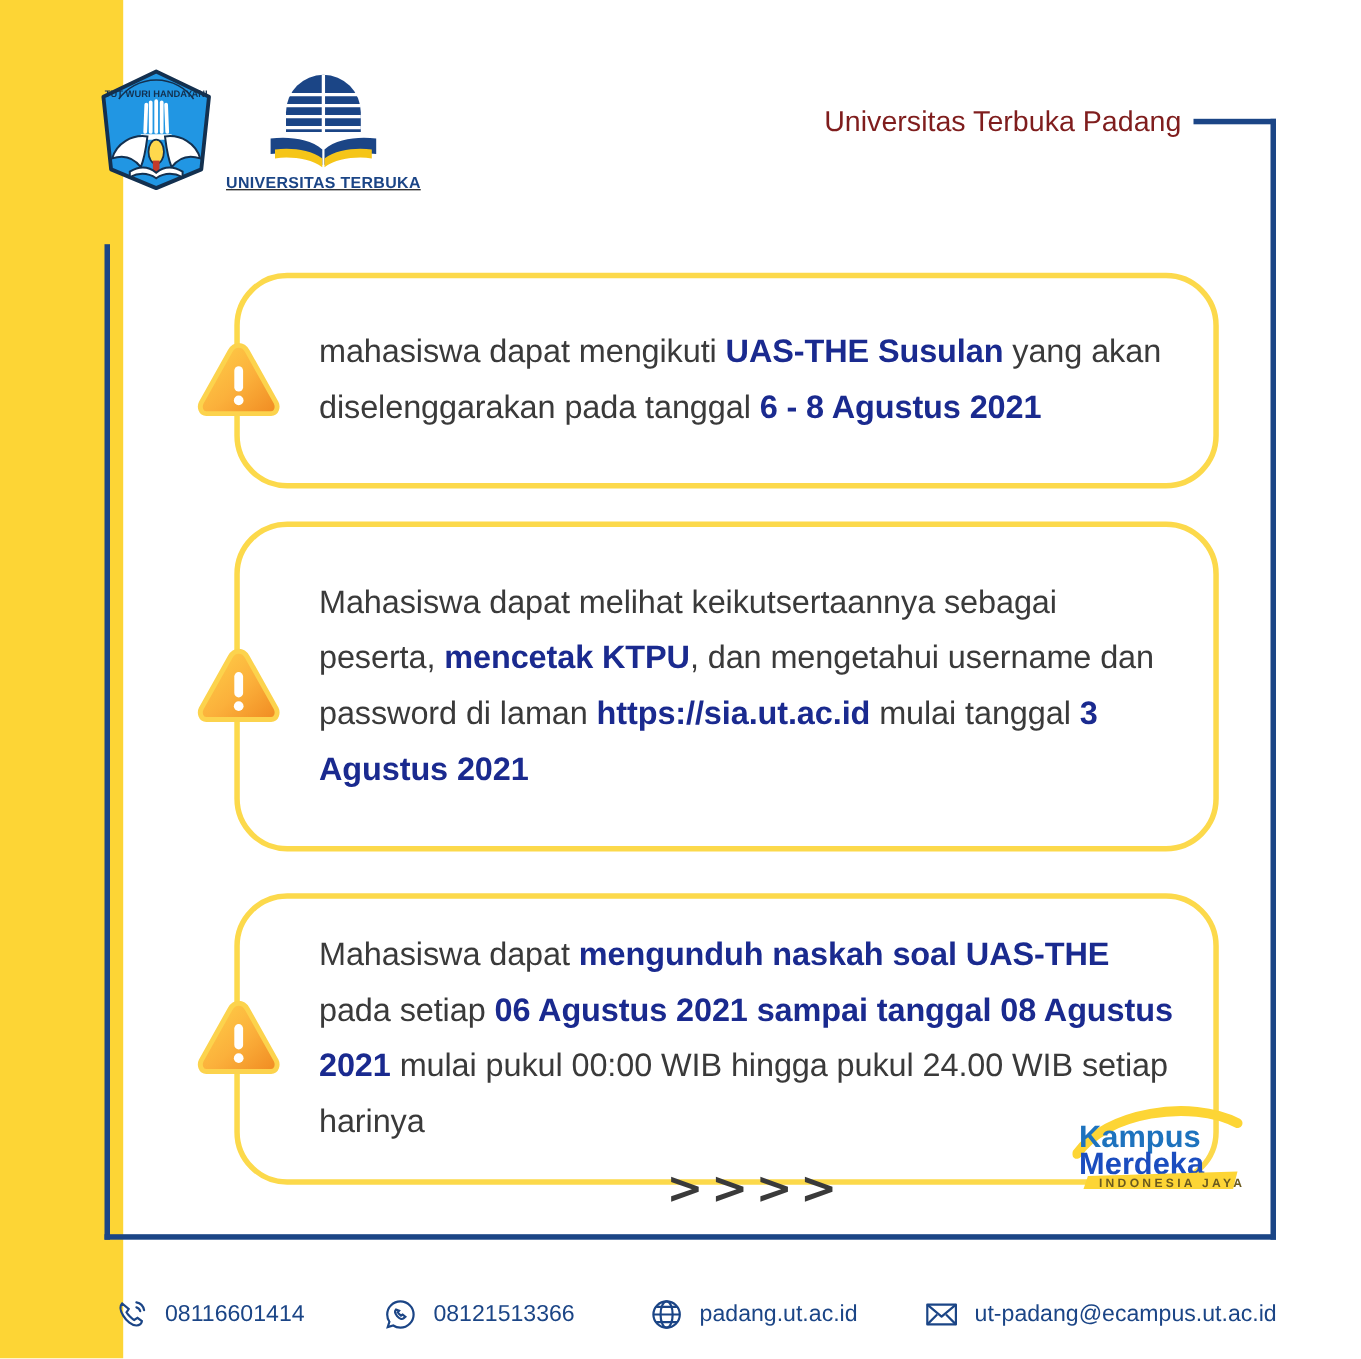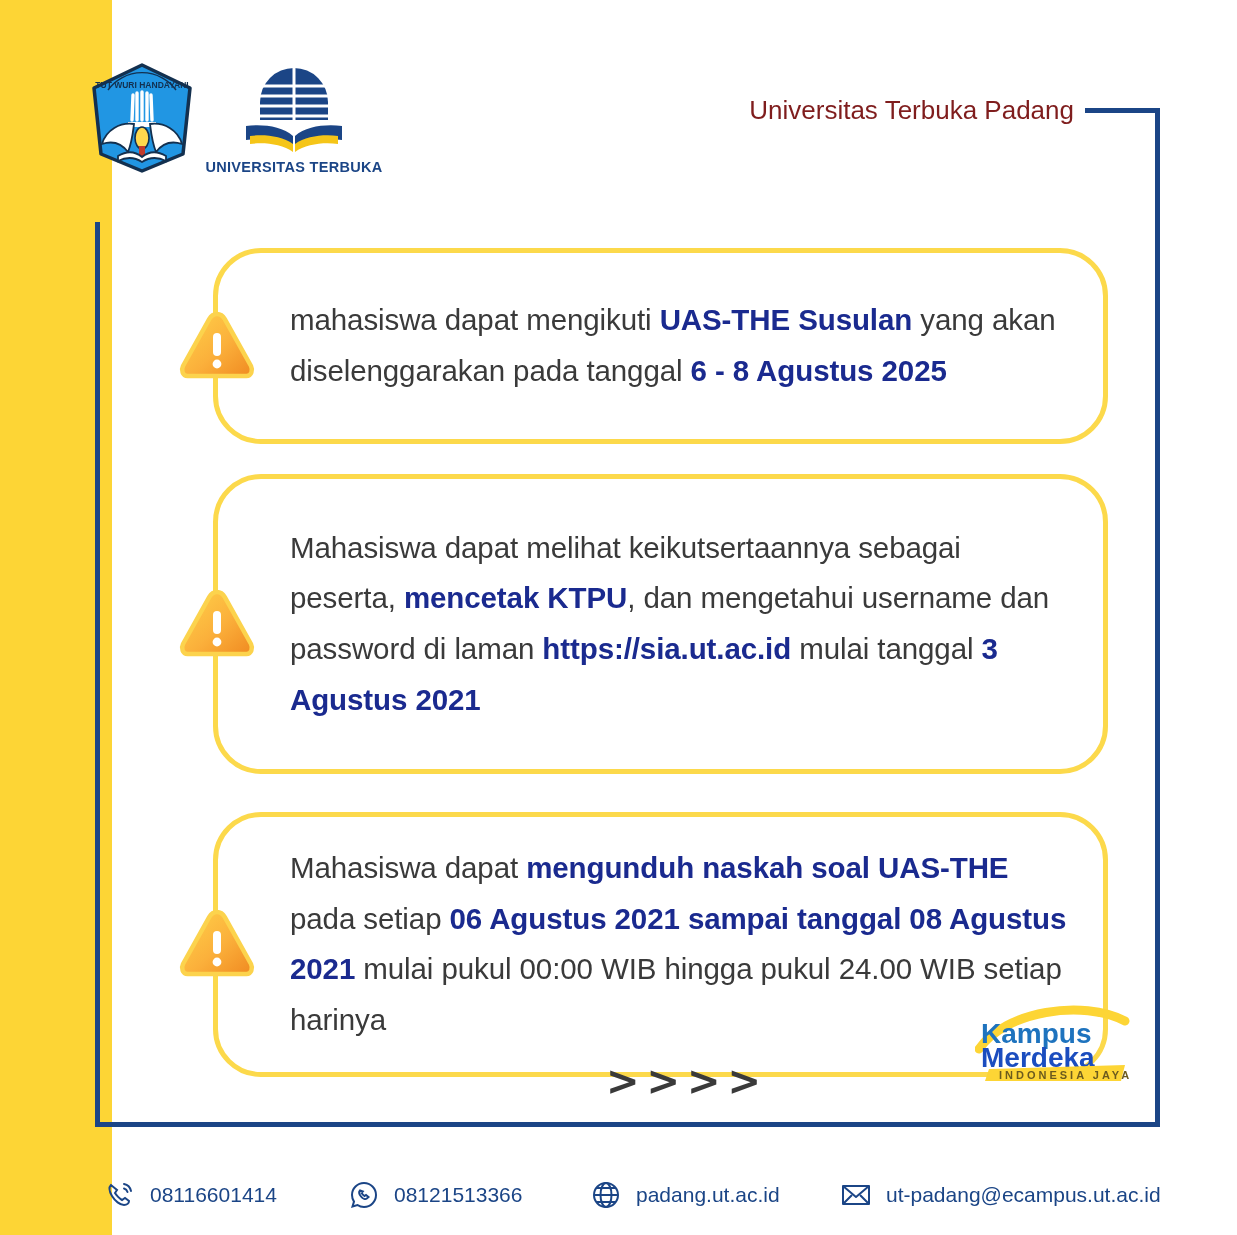--- a/index.html
+++ b/index.html
@@ -37,20 +37,21 @@
     left: 0; top: 0;
     width: 1237px; height: 210px;
     z-index: 5;
   }
   .logos {
     position: absolute;
     left: 88px; top: 62px;
     display: flex;
     align-items: flex-start;
     gap: 38px;
+    text-decoration: underline;
   }
   .logo-box { position: relative; }
 
   
   .logo-tutwuri { width: 108px; height: 112px; }
 
   
   .logo-ut { width: 120px; height: 118px; display:flex; flex-direction:column; align-items:center; }
   .logo-ut svg { display:block; }
   .logo-ut .ut-word {
@@ -227,21 +228,21 @@
         <linearGradient id="wg1" x1="0" y1="0" x2="1" y2="1">
           <stop offset="0%" stop-color="#ffd24a"></stop>
             <stop offset="55%" stop-color="#fbb03b"></stop>
             <stop offset="100%" stop-color="#f08a21"></stop>
         </linearGradient>
       </defs>
       <path d="M39 5 C43 5 45 7 46.8 10.2 L73 57 C75 61 73.5 67 68.5 67 L9.5 67 C4.5 67 3 61 5 57 L31.2 10.2 C33 7 35 5 39 5 Z" fill="url(#wg1)" stroke="#fcd34d" stroke-width="4.5" stroke-linejoin="round"></path>
       <rect x="35" y="24" width="8" height="23" rx="4" fill="#ffffff"></rect>
       <circle cx="39" cy="55" r="4.4" fill="#ffffff"></circle>
     </svg>
-    <div class="card-text"><span>mahasiswa dapat mengikuti </span><b>UAS-THE Susulan</b><span> yang akan diselenggarakan pada tanggal </span><b>6 - 8 Agustus 2025</b></div>
+    <div class="card-text"><span>mahasiswa dapat mengikuti </span><b>UAS-THE Susulan</b><span> yang akan diselenggarakan pada tanggal </span><b>6 - 8 Agustus 2021</b></div>
   </div>
 
   <div class="card card-2">
     <svg class="warn-icon" viewBox="0 0 78 74">
       <path d="M39 5 C43 5 45 7 46.8 10.2 L73 57 C75 61 73.5 67 68.5 67 L9.5 67 C4.5 67 3 61 5 57 L31.2 10.2 C33 7 35 5 39 5 Z" fill="url(#wg1)" stroke="#fcd34d" stroke-width="4.5" stroke-linejoin="round"></path>
       <rect x="35" y="24" width="8" height="23" rx="4" fill="#ffffff"></rect>
       <circle cx="39" cy="55" r="4.4" fill="#ffffff"></circle>
     </svg>
     <div class="card-text"><span>Mahasiswa dapat melihat keikutsertaannya sebagai peserta, </span><b>mencetak KTPU</b><span>, dan mengetahui username dan password di laman </span><b>https://sia.ut.ac.id</b><span> mulai tanggal </span><b>3 Agustus 2021</b></div>
   </div>

